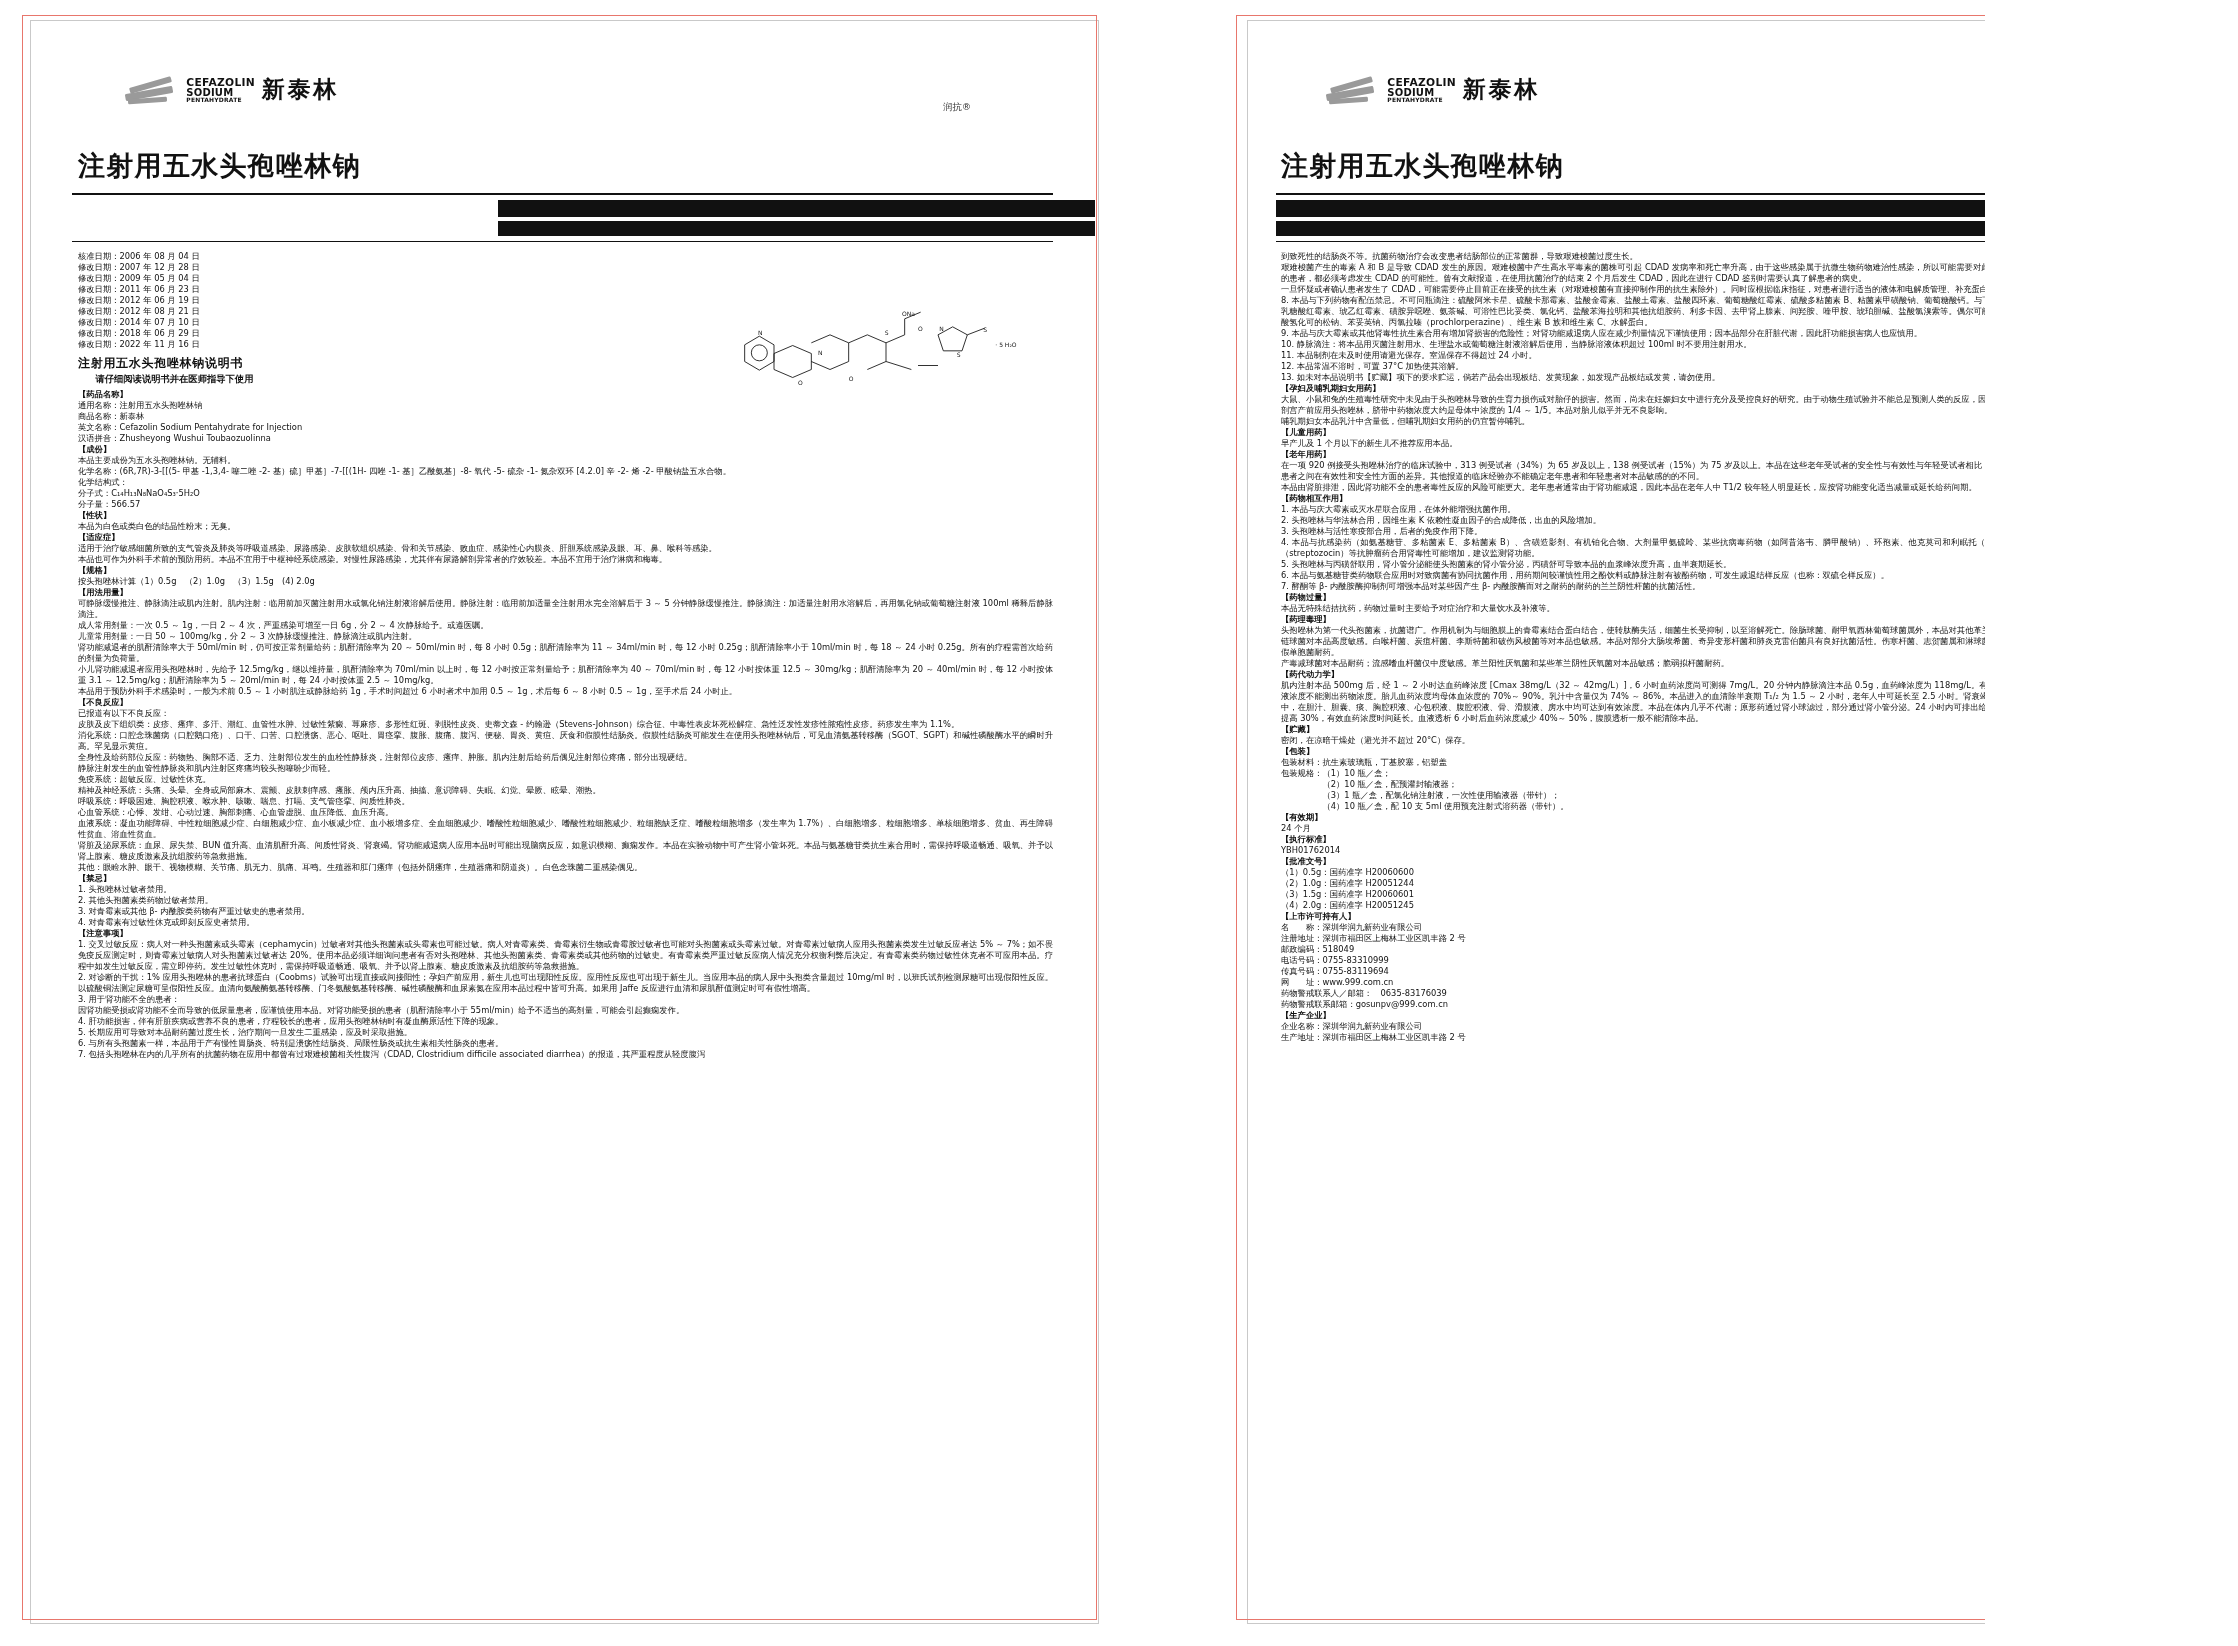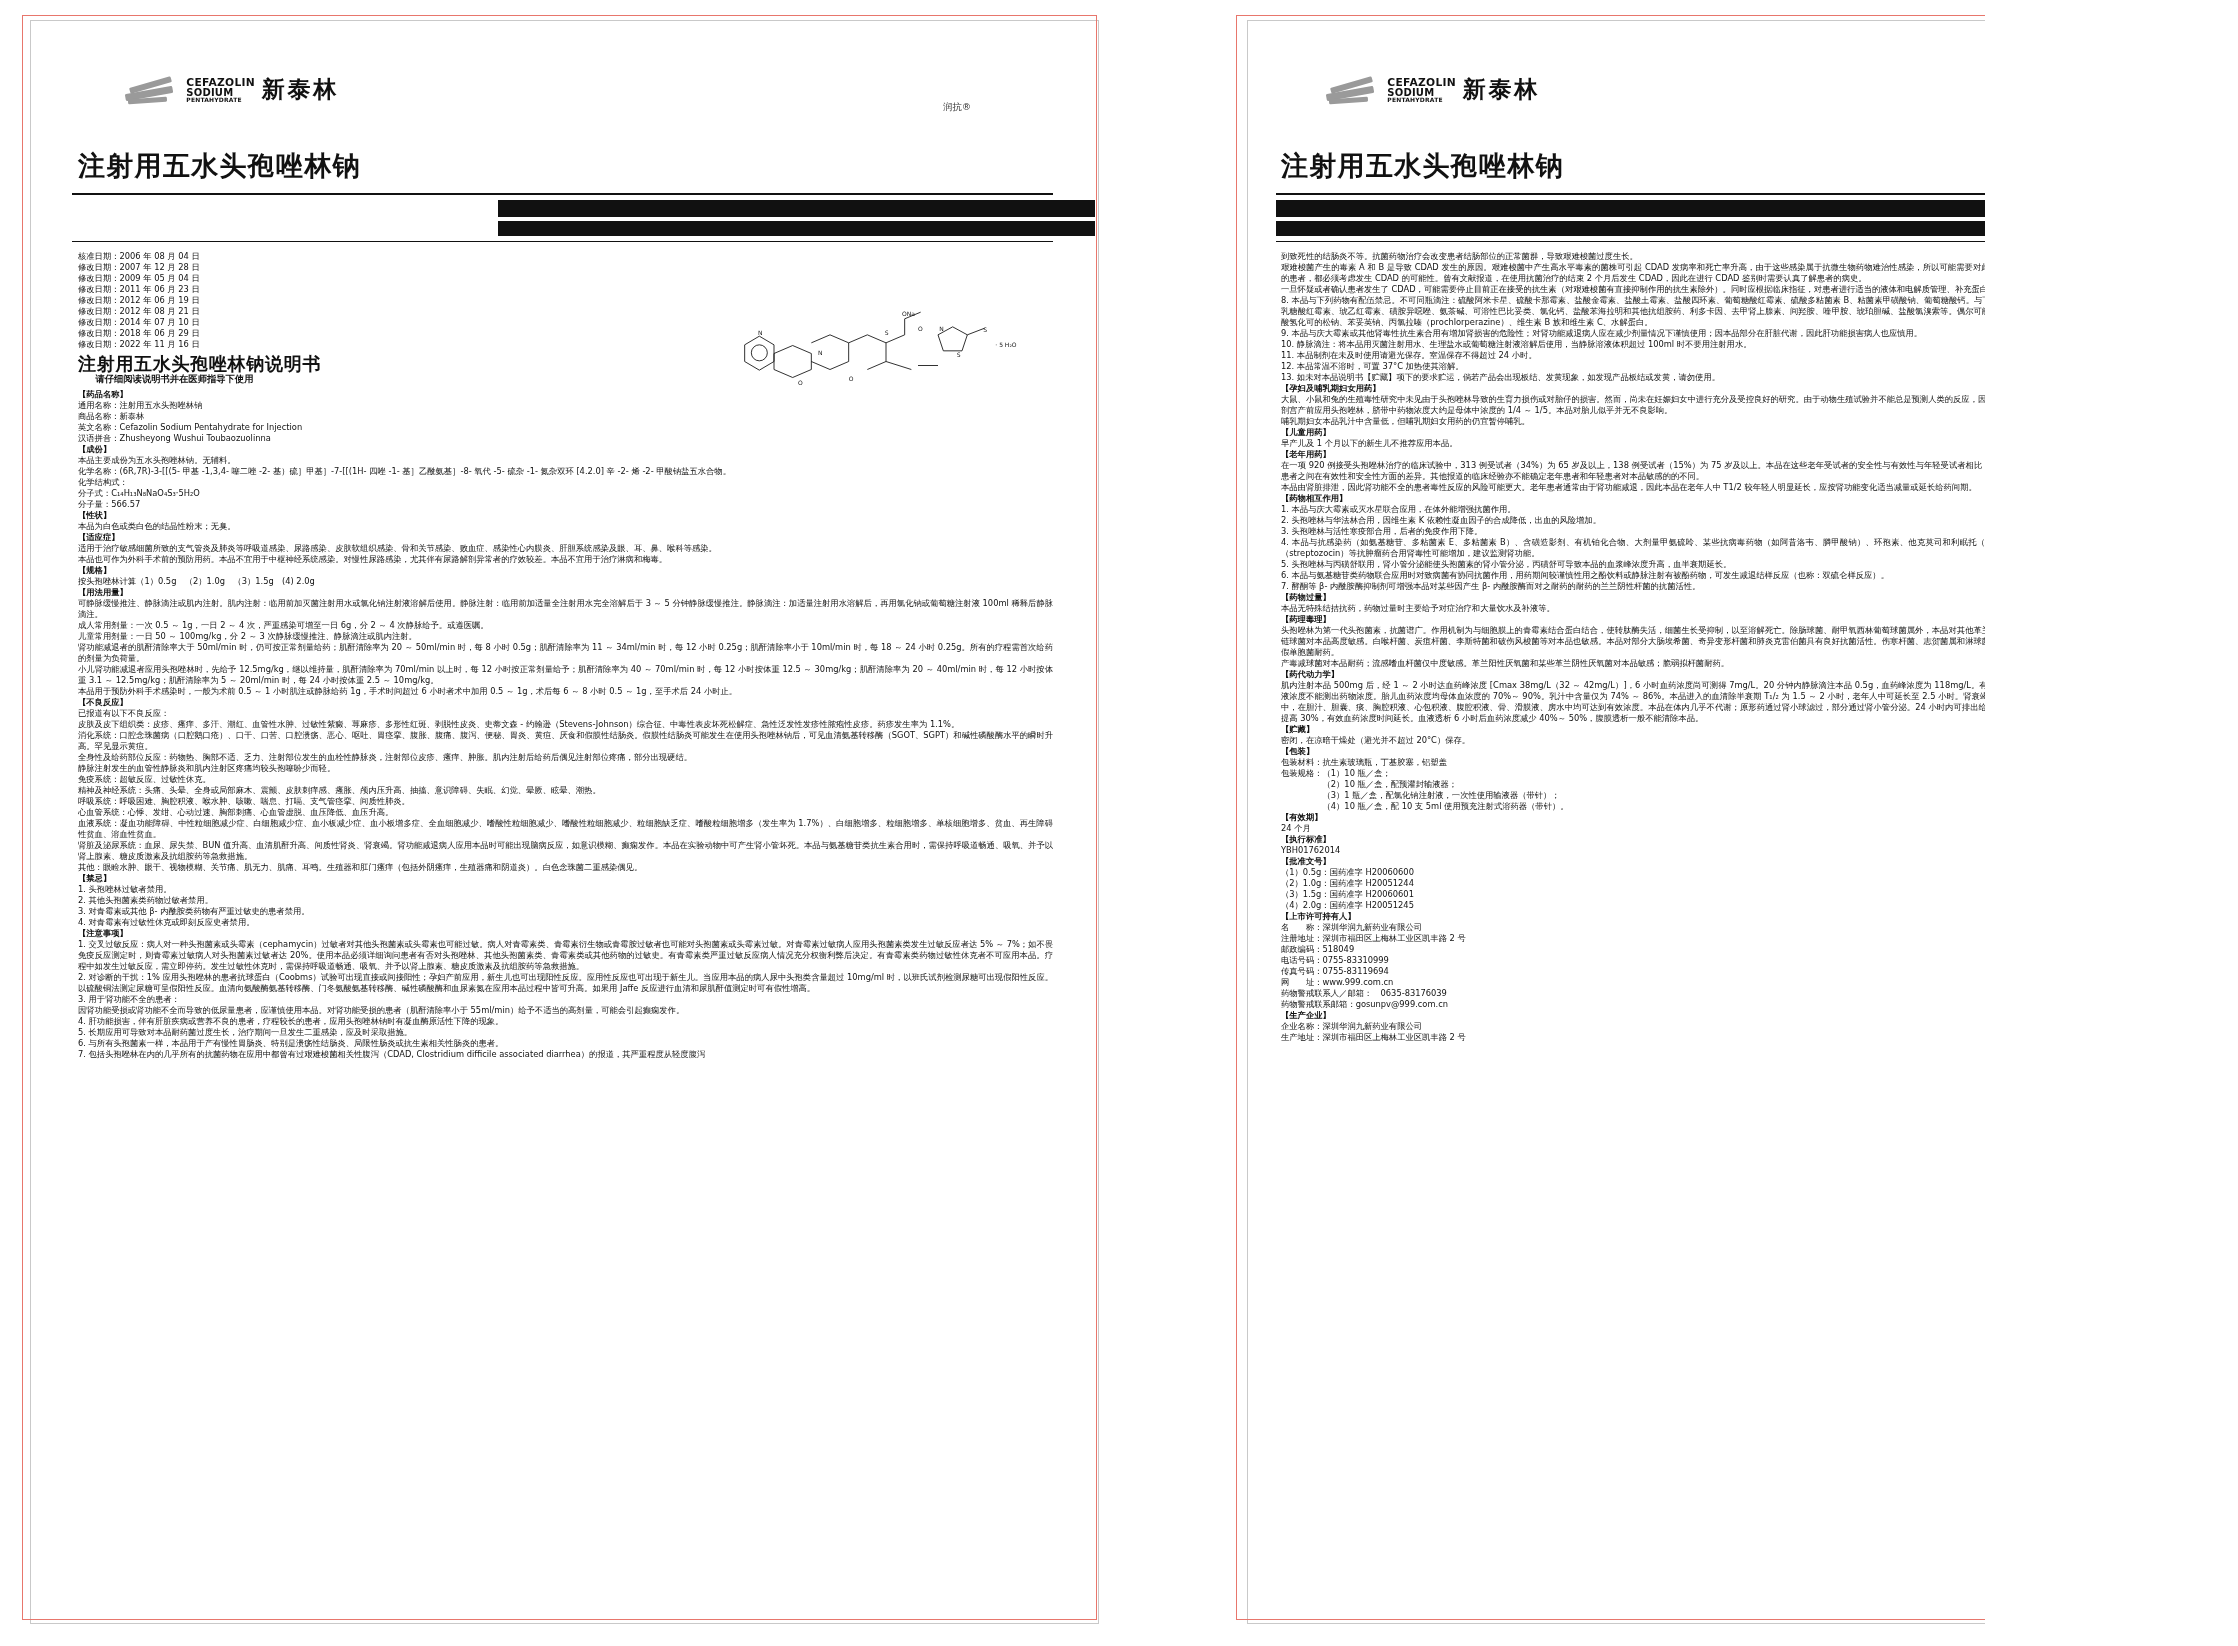--- a/index.html
+++ b/index.html
@@ -25,21 +25,21 @@
   .logo-en3{font-size:6px;font-weight:bold;letter-spacing:0.2px;color:#111;line-height:6.7px;}
   .logo-cn{display:inline-block;font-size:23px;font-weight:bold;color:#111;letter-spacing:2.7px;margin-left:6.7px;line-height:23px;vertical-align:top;}
   .reg-mark{position:absolute;font-size:9.3px;color:#333;}
 
   .big-title{position:absolute;font-size:27px;font-weight:bold;color:#111;letter-spacing:1.3px;}
   .rule{position:absolute;background:#111;}
   .blackbar{position:absolute;background:#111;}
 
   .body-text{position:absolute;font-size:8.3px;line-height:11px;color:#111;text-align:justify;}
   .body-text p{margin:0;}
-  .doc-title{font-size:18px;font-weight:bold;text-align:left;letter-spacing:0.7px;margin:8px 0 4px 0;}
+  .doc-title{font-size:12px;font-weight:bold;text-align:left;letter-spacing:0.7px;margin:8px 0 4px 0;}
   .doc-sub{font-size:9.3px;font-weight:bold;margin:0 0 5.3px 17.4px;}
   .sect{font-weight:bold;}
   .struct{position:absolute;}
 </style>
 </head>
 <body>
 
 <div class="page">
 
   <div class="sheet left">

